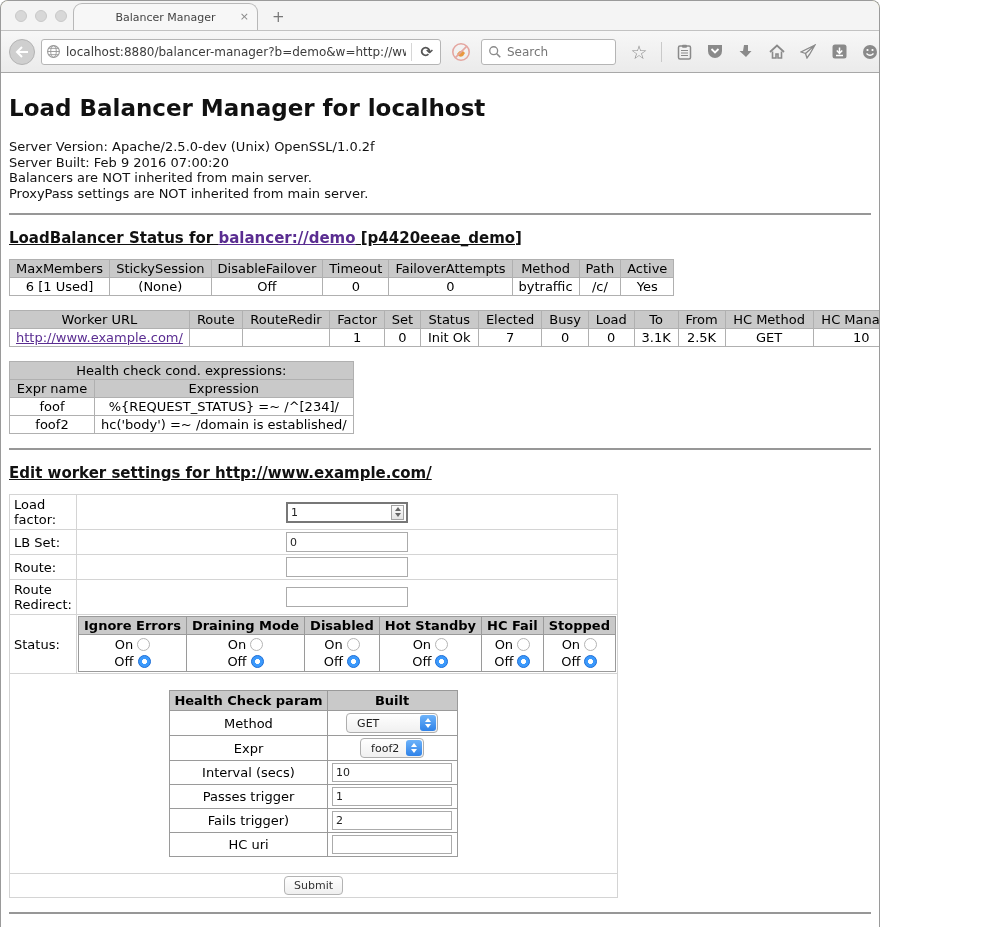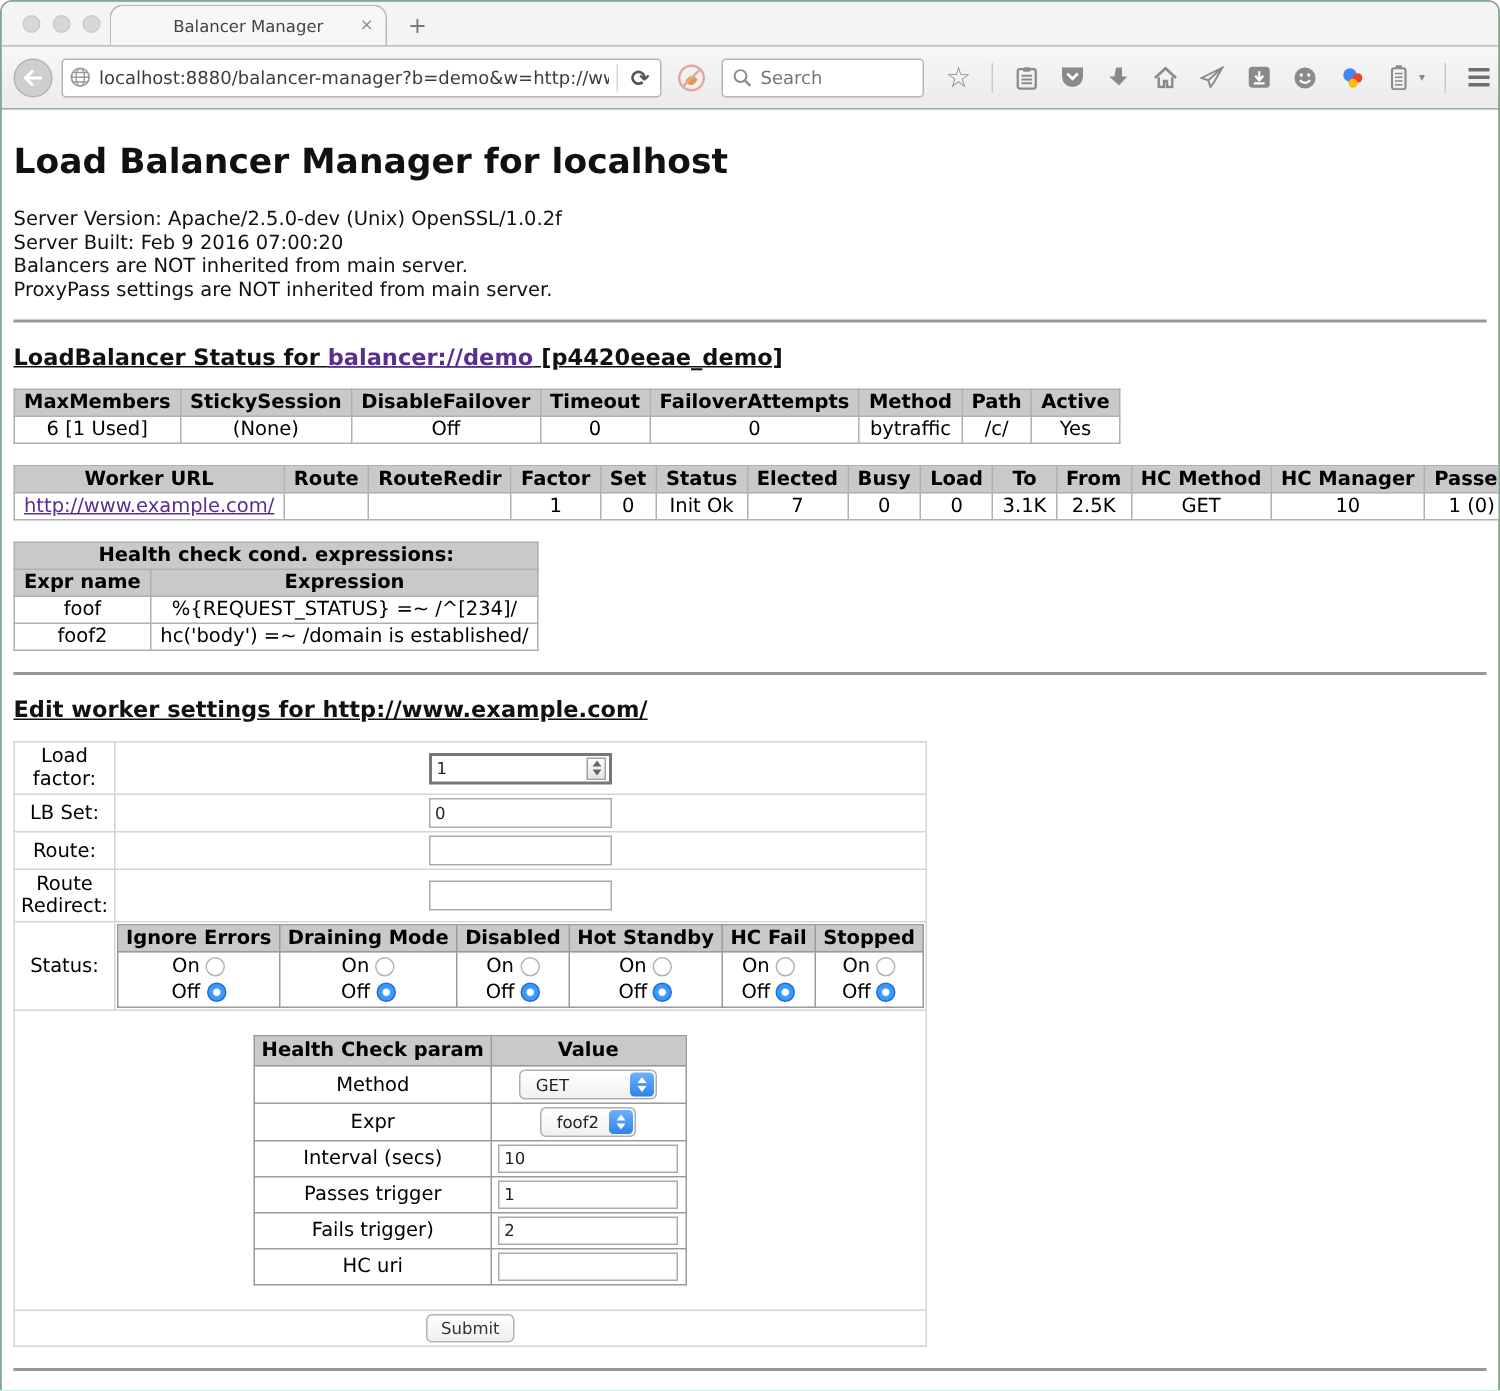--- a/index.html
+++ b/index.html
@@ -1,19 +1,19 @@
 <!DOCTYPE html>
 <html><head>
 <meta charset="utf-8">
 <style>
   * { box-sizing: border-box; margin: 0; padding: 0; }
   html,body { width:1000px; }
   body { font-family:"DejaVu Sans","Liberation Sans",sans-serif; background:#fff; }
-  .window { width:1000px; height:927px; border-radius:8px 8px 0 0; overflow:hidden;
-            border:1px solid #9a9a9a; border-bottom:0; background:#22c55e; }
+  .window { width:880px; height:927px; border-radius:8px 8px 0 0; overflow:hidden;
+            border:1px solid #9a9a9a; border-bottom:0; background:#fef9c3; }
 
   
   .titlebar { height:30px; background:#f4f4f4; position:relative; border-bottom:1px solid #c2c2c2; display:flex; align-items:flex-end; }
   .traffic { position:absolute; top:9px; left:14px; display:flex; gap:8px; }
   .traffic span { width:12px; height:12px; border-radius:50%; background:#d8d8d8; border:1px solid #c9c9c9; }
   .tab { margin-left:72px; width:185px; height:27px; background:#f7f7f7; border:1px solid #b8b8b8; border-bottom:none;
          border-radius:9px 9px 0 0; display:flex; align-items:center; justify-content:center; position:relative; }
   .tab-title { font-size:11px; color:#444; }
   .tab-close { position:absolute; right:8px; top:6px; font-size:11px; color:#8a8a8a; cursor:default; }
   .newtab { font-size:15px; color:#777; margin:0 0 4px 14px; }
@@ -43,27 +43,27 @@
   .page { padding:14px 8px 0 8px; background:#fff; height:854px; overflow:hidden; }
   h1.pagetitle { font-size:23px; font-weight:bold; color:#111; margin:8px 0 18px 0; letter-spacing:0; }
   .server-info { font-size:13px; color:#111; line-height:15.5px; margin-bottom:12px; }
   hr.rule { border:0; height:2px; background:#979797; margin:10px 0 12px 0; }
   h3.sect { font-size:15px; font-weight:bold; margin:14px 0 12px 0; color:#111;text-decoration:underline; }
   a.vlink { color:#5a2d91; text-decoration:underline; font-weight:bold; }
   a.wlink { color:#5a2d91; text-decoration:underline; }
 
   table.data { border-collapse:collapse; margin-bottom:14px; font-size:13px; }
   table.data th, table.data td { border:1px solid #b0b0b0; padding:1px 6px; text-align:center; white-space:nowrap; }
-  table.data th { background:#c9c9c9; font-weight:bold; }
+  table.data th { background:#c9c9c9; font-weight:normal; }
   table.data td { background:#fff; }
 
   
   table.formtbl { border-collapse:collapse; width:565px; font-size:13px; margin-bottom:14px; }
   table.formtbl > tbody > tr > td { border:1px solid #d4d4d4; padding:2px 4px; }
-  td.flabel { width:100px; text-align:center; }
+  td.flabel { width:100px; }
   td.fvalue { text-align:center; }
   .txt { width:122px; height:20px; border:1px solid #ababab; font-size:11px; padding:1px 3px; font-family:inherit; color:#222; background:#fff; }
   .numwrap { position:relative; display:inline-block; }
   .numwrap .txt { border:2px solid #777; height:21px; }
   .num-spinner { position:absolute; right:4px; top:3px; width:13px; height:15px; border:1px solid #a3a3a3;
                  background:linear-gradient(#fdfdfd,#e4e4e4); display:flex; flex-direction:column; align-items:center; justify-content:center; gap:2px; }
   .num-spinner i { width:0; height:0; border-left:3px solid transparent; border-right:3px solid transparent; display:block; }
   .num-spinner .up { border-bottom:4px solid #666; }
   .num-spinner .dn { border-top:4px solid #666; }
 
@@ -425,21 +425,21 @@
           </tbody>
               </table>
         </td>
       </tr>
       <tr>
         <td colspan="2" style="padding:2px 0;">
           <table class="hctbl">
             <tbody>
                   <tr>
               <th>Health Check param</th>
-              <th>Value</th>
+              <th>Built</th>
             </tr>
             <tr>
               <td class="hc-label">Method</td>
               <td class="hc-value" style="text-align:center;">
                 <span class="mac-select sel-method">
                   <span>GET</span>
                   <span class="sel-arrows">
                           <i class="up"></i>
                           <i class="dn"></i>
                         </span>

